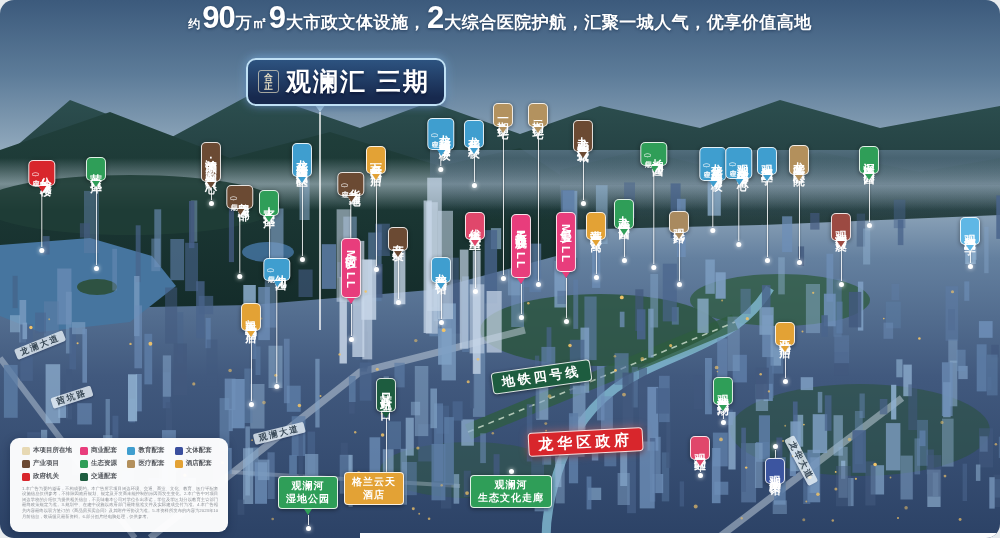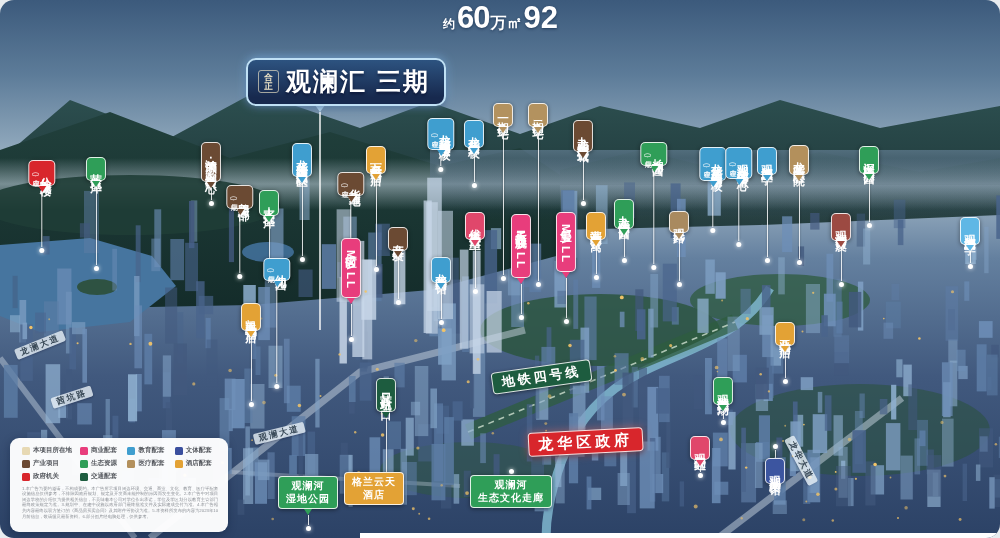--- a/index.html
+++ b/index.html
@@ -536,24 +536,26 @@
         <circle cx="120.2" cy="464.5" r="1.30" fill="#f2c468" opacity="0.71"></circle>
         <circle cx="670.7" cy="345.6" r="1.55" fill="#f2c468" opacity="0.81"></circle>
         <circle cx="883.8" cy="318.6" r="0.82" fill="#f2c468" opacity="0.89"></circle>
         <circle cx="339.6" cy="354.4" r="1.21" fill="#f2c468" opacity="0.85"></circle>
         <circle cx="803.8" cy="519.8" r="1.52" fill="#f2c468" opacity="0.51"></circle>
       </g>
   </svg>
 
   <div class="headline">
       <span class="seg-small">约</span>
-      <span class="seg-big">60</span>
+      <span class="seg-big">90</span>
       <span class="seg-mid">万㎡</span>
       <span class="seg-big">9</span>
+      <span class="seg-norm">大市政文体设施，</span>
       <span class="seg-big">2</span>
+      <span class="seg-norm">大综合医院护航，汇聚一城人气，优享价值高地</span>
     </div>
 
   <div class="banner">
     <div class="logo">
         <span>合</span>
         <span>正</span>
       </div>
     <div class="title">观澜汇 三期</div>
   </div>
   <div class="banner-tail"></div>

